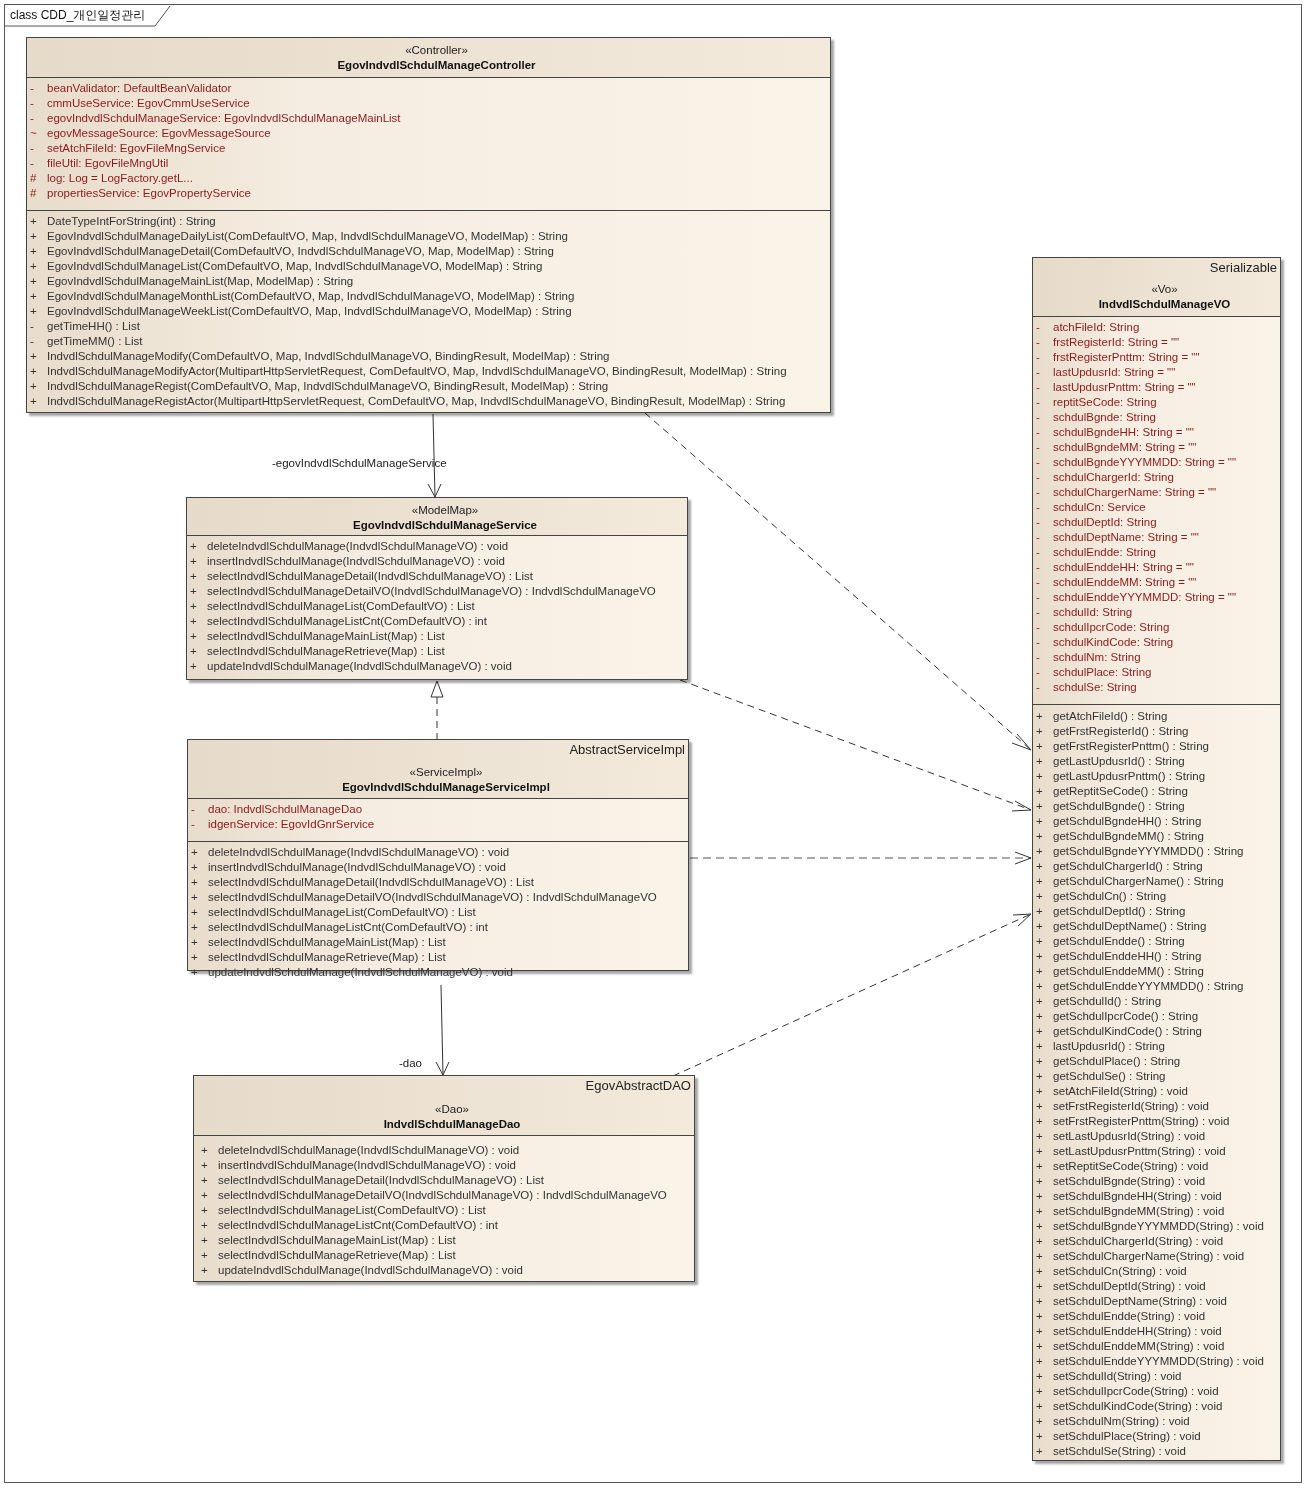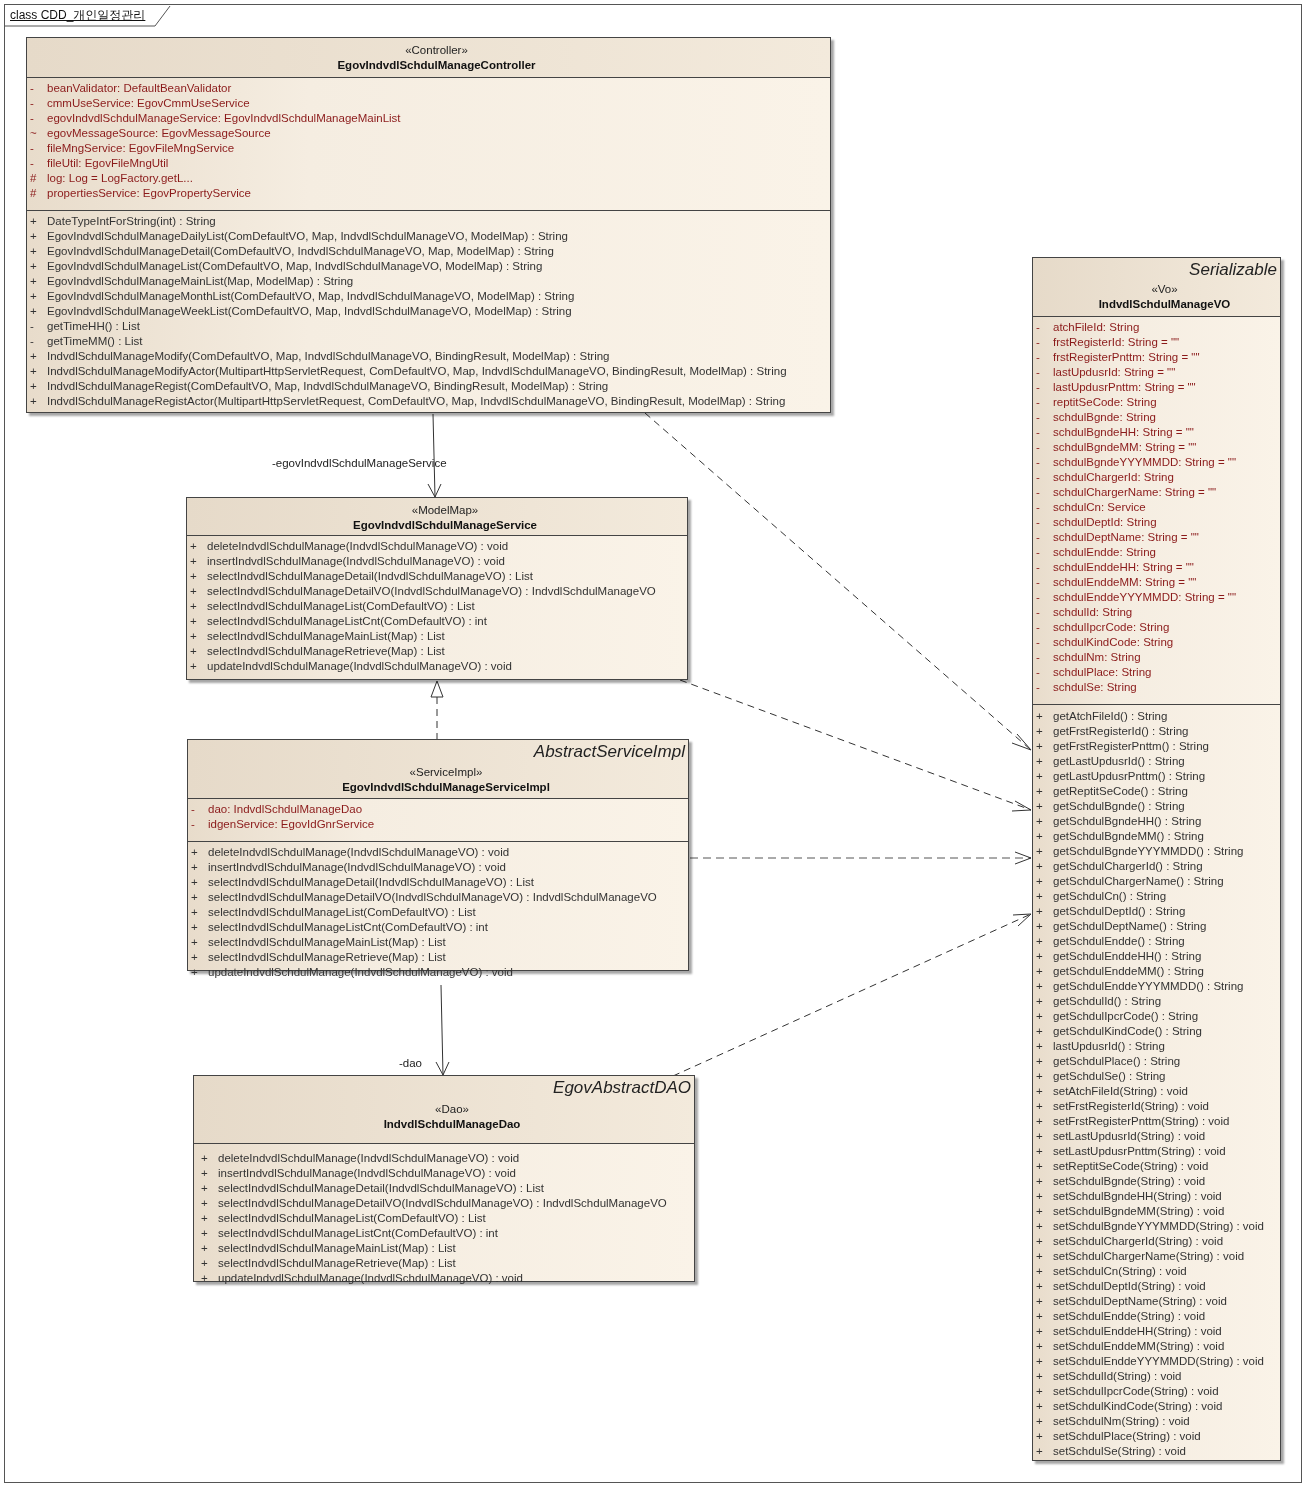--- a/index.html
+++ b/index.html
@@ -2,28 +2,28 @@
 <html><head>
 <meta charset="utf-8">
 <style>
   html, body { margin: 0; padding: 0; background: #ffffff; }
   body { width: 1308px; height: 1488px; position: relative; overflow: hidden;
          font-family: "Liberation Sans", sans-serif; font-size: 11.5px; color: #222; }
   .frame { position: absolute; left: 4px; top: 4px; width: 1298px; height: 1479px;
            border: 1px solid #555; box-sizing: border-box; }
   .frame-tab { position: absolute; left: 0; top: 0; height: 21px; padding: 0 22px 7px 5px;
                line-height: 20px; font-size: 12px; color: #111; background: #fff;
-               border-right: none; border-bottom: 1px solid #555; text-decoration: underline; }
+               border-right: none; border-bottom: 1px solid #555; }
   .frame-tab-notch { position: absolute; left: 0; top: 0; }
   .cls { position: absolute; box-sizing: border-box; border: 1px solid #444;
          background: linear-gradient(to right, #e8dccb 0%, #f5ede1 35%, #faf3e8 100%);
          box-shadow: 3px 3px 2px rgba(0,0,0,0.35); }
   .cls-head { position: relative; text-align: center; border-bottom: 1px solid #444;
               background: linear-gradient(to right, #e6dac9, #f3eadc); padding-left: 16px; }
-  .super { position: absolute; right: 3px; top: 2px; font-style: italic; font-size: 17px; color: #222; }
+  .super { position: absolute; right: 3px; top: 2px; font-size: 13px; color: #222; }
   .stereo { font-size: 11.5px; color: #222; line-height: 15px; }
   .cname { font-weight: bold; font-size: 11.5px; color: #111; line-height: 15px; }
   .sec { border-bottom: 1px solid #444; padding: 3px 0 4px 0; }
   .sec:last-child { border-bottom: none; }
   .row { display: flex; line-height: 15px; white-space: nowrap; }
   .vis { width: 20px; padding-left: 3px; box-sizing: border-box; flex: none; }
   .attr { color: #8b1a1a; }
   .attr .vis { color: #8b1a1a; }
   .op { color: #333; }
   svg.links { position: absolute; left: 0; top: 0; }
@@ -94,21 +94,21 @@
       <div class="row attr">
         <span class="vis">-</span>
         <span>egovIndvdlSchdulManageService:  EgovIndvdlSchdulManageMainList</span>
       </div>
       <div class="row attr">
         <span class="vis">~</span>
         <span>egovMessageSource:  EgovMessageSource</span>
       </div>
       <div class="row attr">
         <span class="vis">-</span>
-        <span>fileMngService:  EgovFileMngService</span>
+        <span>setAtchFileId:  EgovFileMngService</span>
       </div>
       <div class="row attr">
         <span class="vis">-</span>
         <span>fileUtil:  EgovFileMngUtil</span>
       </div>
       <div class="row attr">
         <span class="vis">#</span>
         <span>log:  Log = LogFactory.getL...</span>
       </div>
       <div class="row attr">
@@ -267,21 +267,21 @@
         <span>selectIndvdlSchdulManageRetrieve(Map) : List</span>
       </div>
       <div class="row op">
         <span class="vis">+</span>
         <span>updateIndvdlSchdulManage(IndvdlSchdulManageVO) : void</span>
       </div>
     </div>
 </div>
 
 <div class="cls" style="left:193px; top:1075px; width:502px; height:207px;">
-  <div class="cls-head" style="height:68px; padding-top:26px; box-sizing:border-box;">
+  <div class="cls-head" style="height:60px; padding-top:26px; box-sizing:border-box;">
     <div class="super">EgovAbstractDAO</div>
     <div class="stereo">«Dao»</div>
     <div class="cname">IndvdlSchdulManageDao</div>
   </div>
   <div class="sec" style="padding-top:7px; padding-left:4px;">
       <div class="row op">
         <span class="vis">+</span>
         <span>deleteIndvdlSchdulManage(IndvdlSchdulManageVO) : void</span>
       </div>
       <div class="row op">

